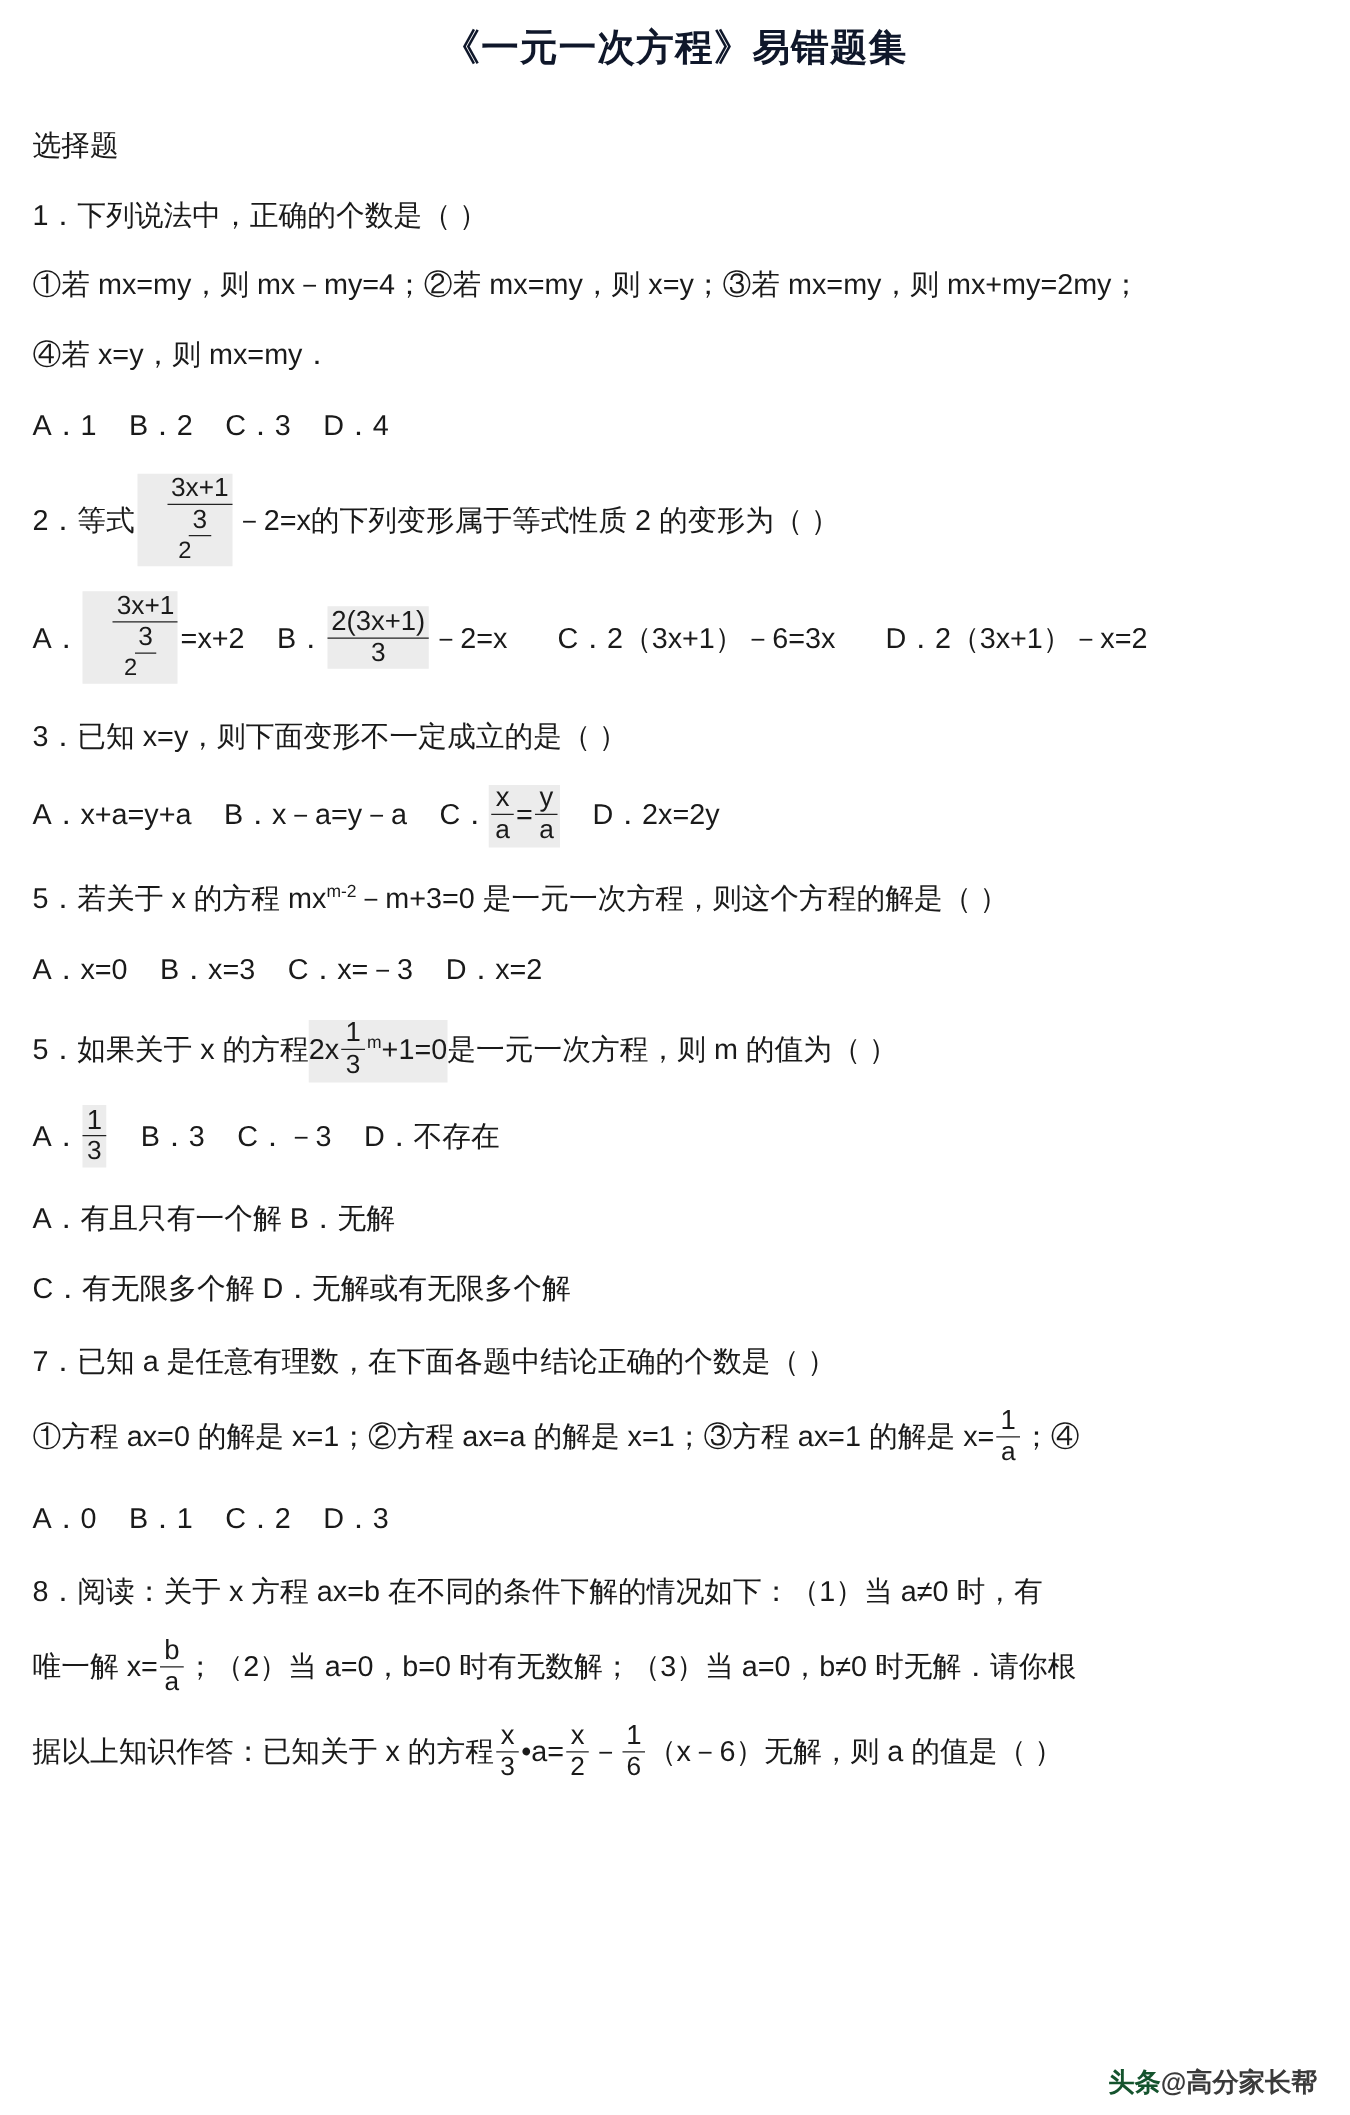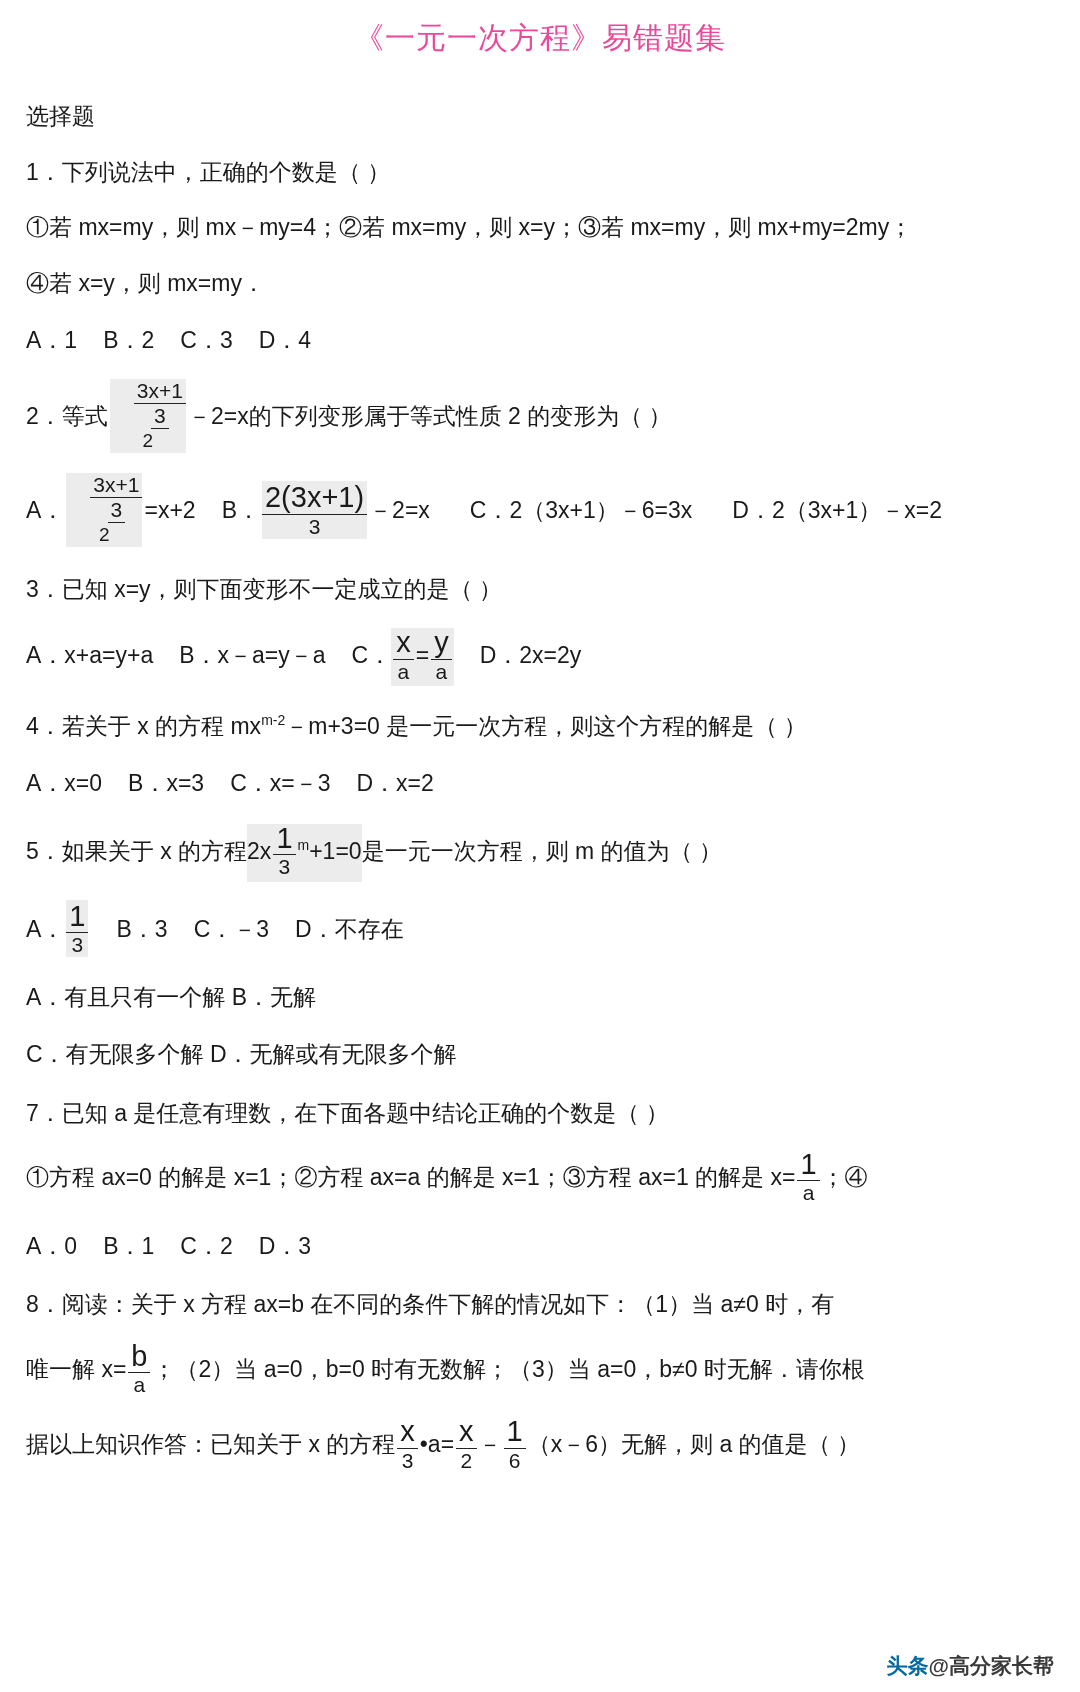--- a/index.html
+++ b/index.html
@@ -18,24 +18,24 @@
   .page {
     width: 1080px;
     height: 1692px;
     box-sizing: border-box;
     padding: 8px 22px 0 22px;
     position: relative;
   }
   .doc-title {
     text-align: center;
     font-size: 30px;
-    font-weight: normal;
+    font-weight: bold;
     letter-spacing: 1px;
     margin: 10px 0 0 0;
-    color: #ec4899;
+    color: #0f172a;
   }
   .section-label {
     font-size: 23px;
     margin: 42px 0 0 4px;
   }
   .q {
     font-size: 23px;
     line-height: 1.62;
     margin: 22px 0 0 4px;
   }
@@ -62,21 +62,21 @@
     display: inline-block;
     vertical-align: middle;
     text-align: center;
     margin: 0 2px;
     position: relative;
     top: -2px;
   }
   .frac .num {
     display: block;
     padding: 0 3px;
-    font-size: 29px;
+    font-size: 22px;
     line-height: 1.12;
     border-bottom: 1.5px solid #222;
   }
   .frac .den {
     display: block;
     padding: 0 3px;
     font-size: 21px;
     line-height: 1.15;
   }
   .frac-sm .num, .frac-sm .den {
@@ -116,21 +116,21 @@
   }
   .watermark {
     position: absolute;
     right: 26px;
     bottom: 12px;
     font-size: 21px;
     color: #3a3a3a;
     font-weight: bold;
   }
   .wm-head {
-    color: #0369a1;
+    color: #14532d;
   }
 </style>
 </head>
 <body>
 
 <div class="page">
 
   <div class="doc-title">《一元一次方程》易错题集</div>
 
   <div class="section-label">选择题</div>
@@ -148,21 +148,21 @@
   <div class="opts">
     <span>A．</span><span class="cfrac hl"><span class="num">3x+1</span><span class="den"><span class="frac frac-sm"><span class="num">3</span><span class="den">2</span></span></span></span><span>=x+2</span><span class="sp"></span><span>B．</span><span class="frac hl"><span class="num">2(3x+1)</span><span class="den">3</span></span><span>－2=x</span><span class="sp-lg"></span><span>C．2（3x+1）－6=3x</span><span class="sp-lg"></span><span>D．2（3x+1）－x=2</span>
   </div>
 
   <div class="q">3．已知 x=y，则下面变形不一定成立的是（        ）</div>
   <div class="opts">
     <span>A．x+a=y+a</span><span class="sp"></span><span>B．x－a=y－a</span><span class="sp"></span><span>C．</span><span class="mathbox hl"><span class="frac"><span class="num">x</span><span class="den">a</span></span><span>=</span><span class="frac"><span class="num">y</span><span class="den">a</span></span></span><span class="sp"></span><span>D．2x=2y</span>
   </div>
 
   <div class="q">
-    <span>4．若关于 x 的方程 mx</span><sup class="exp">m-2</sup><span>－m+3=0 是一元一次方程，则这个方程的解是（        ）</span>
+    <span>5．若关于 x 的方程 mx</span><sup class="exp">m-2</sup><span>－m+3=0 是一元一次方程，则这个方程的解是（        ）</span>
   </div>
   <div class="opts">
     <span>A．x=0</span><span class="sp"></span><span>B．x=3</span><span class="sp"></span><span>C．x=－3</span><span class="sp"></span><span>D．x=2</span>
   </div>
 
   <div class="q">
     <span>5．如果关于 x 的方程</span><span class="mathbox hl"><span>2x</span><span class="frac"><span class="num">1</span><span class="den">3</span></span><sup class="exp">m</sup><span>+1=0</span></span><span>是一元一次方程，则 m 的值为（        ）</span>
   </div>
   <div class="opts">
     <span>A．</span><span class="frac hl"><span class="num">1</span><span class="den">3</span></span><span class="sp"></span><span>B．3</span><span class="sp"></span><span>C．－3</span><span class="sp"></span><span>D．不存在</span>

